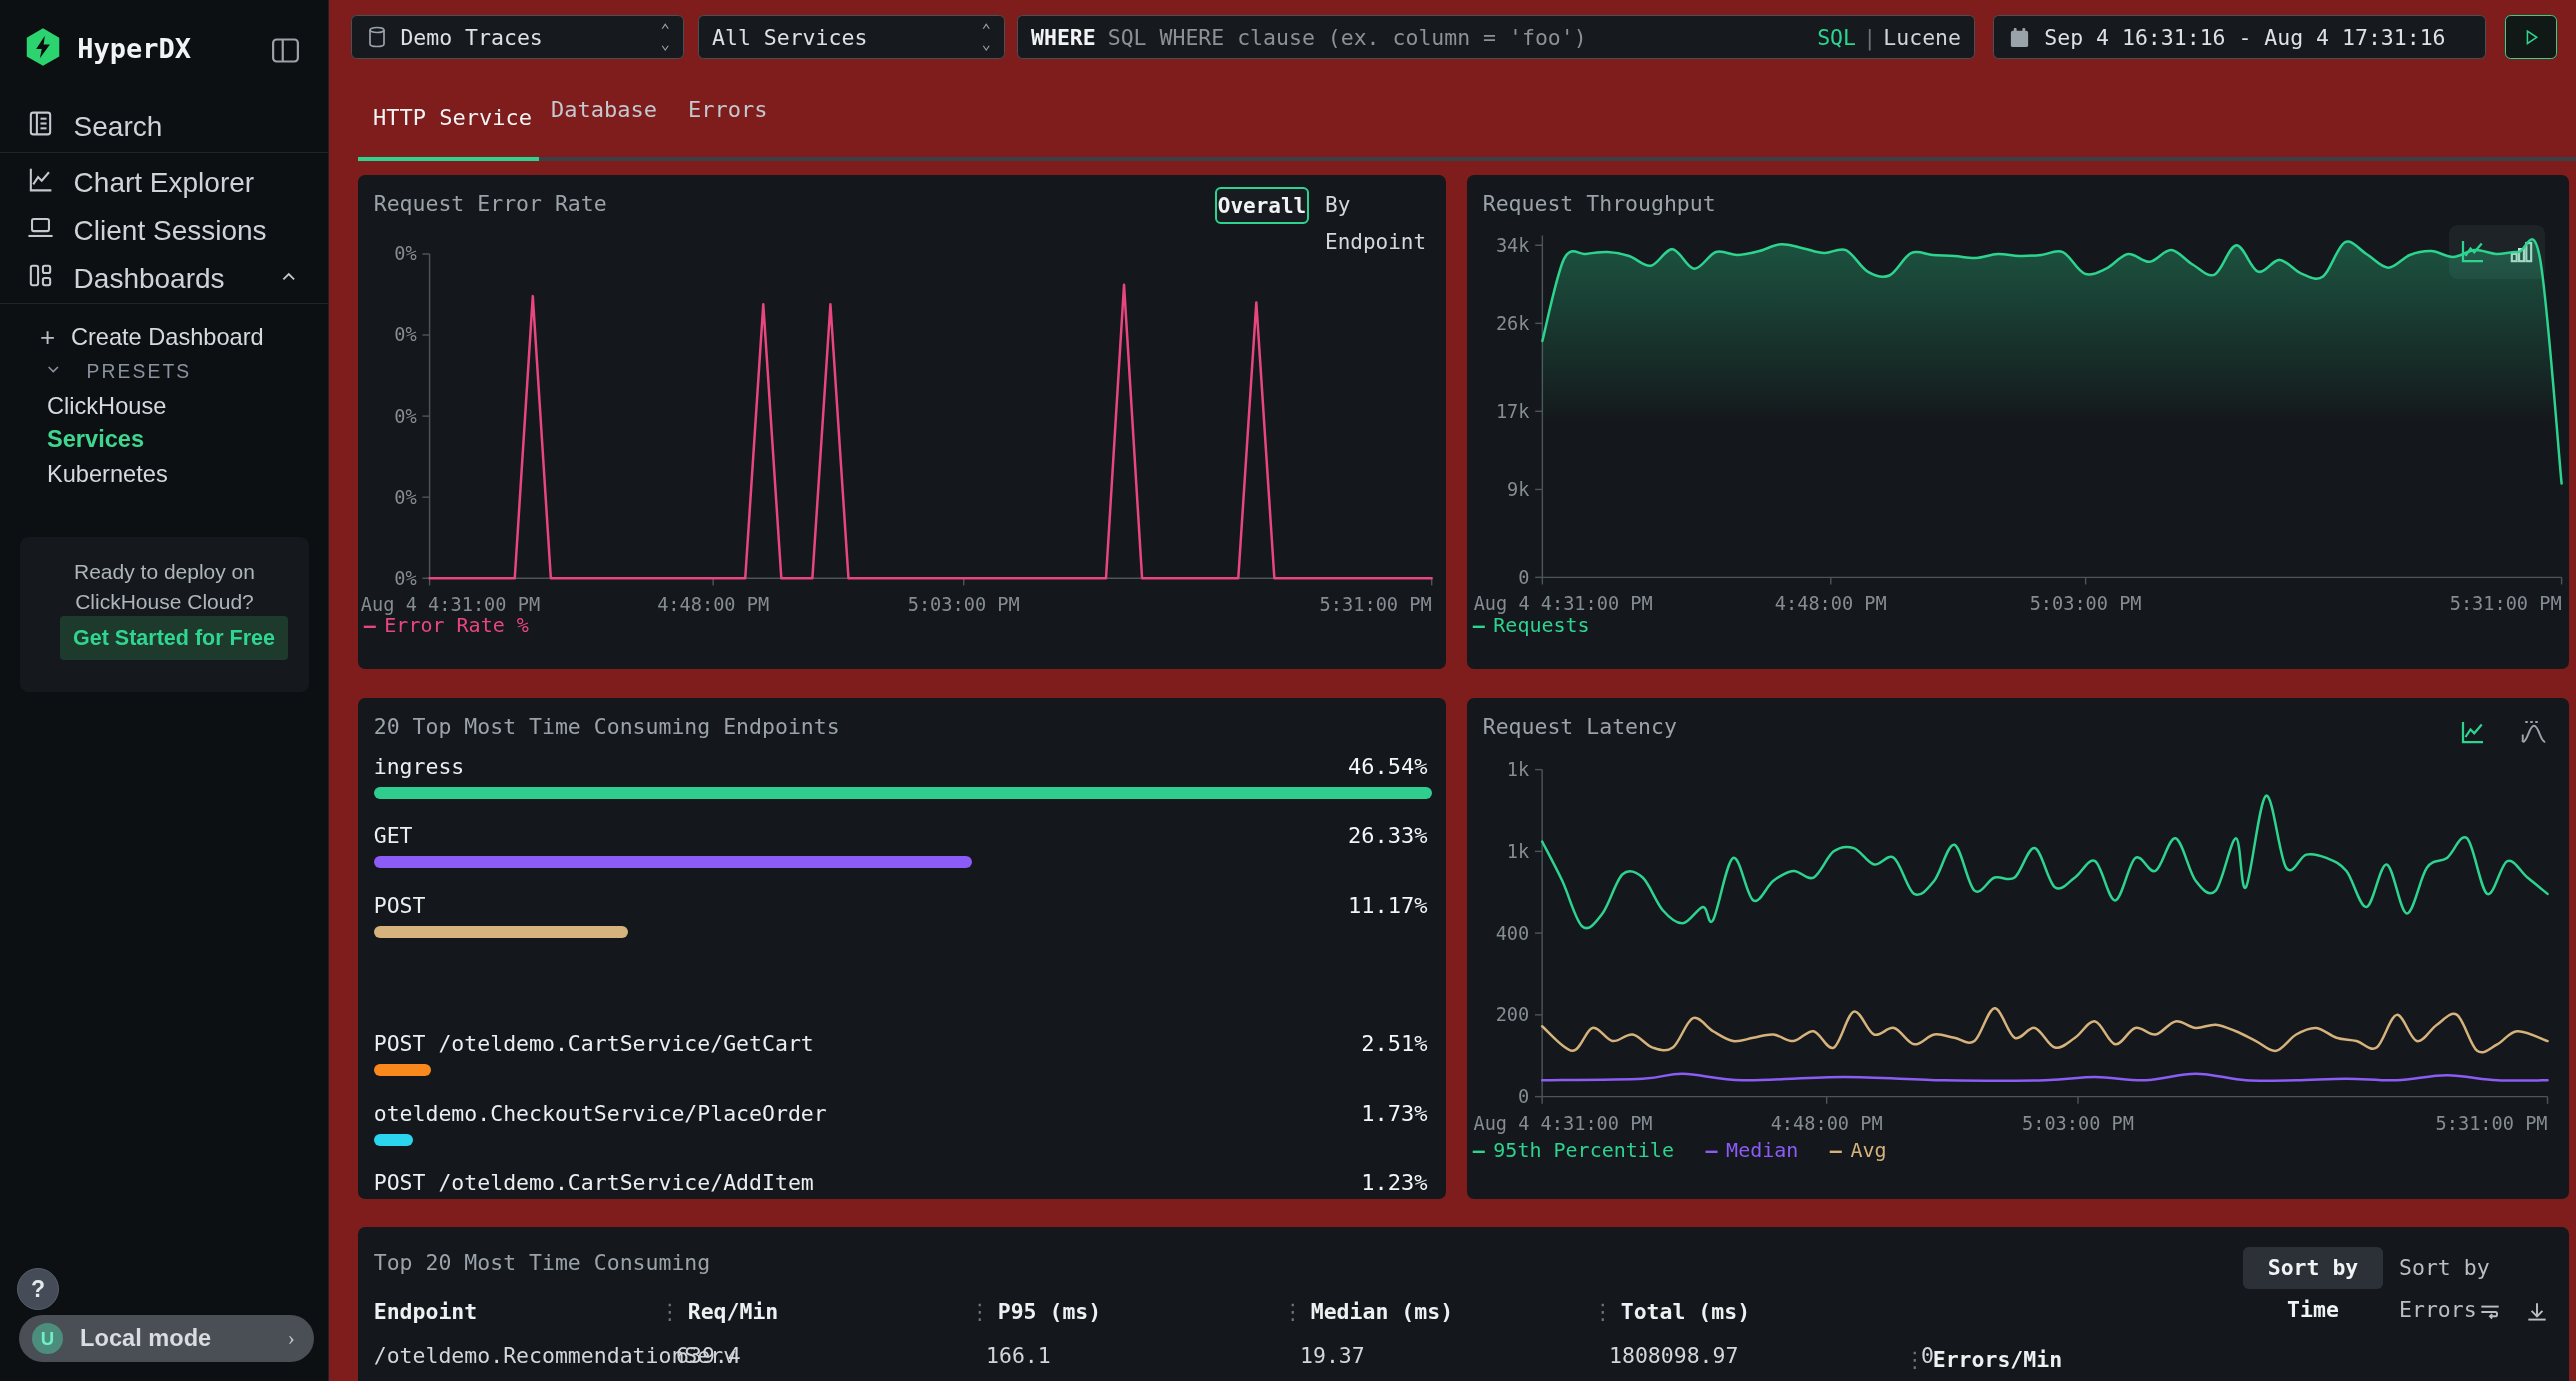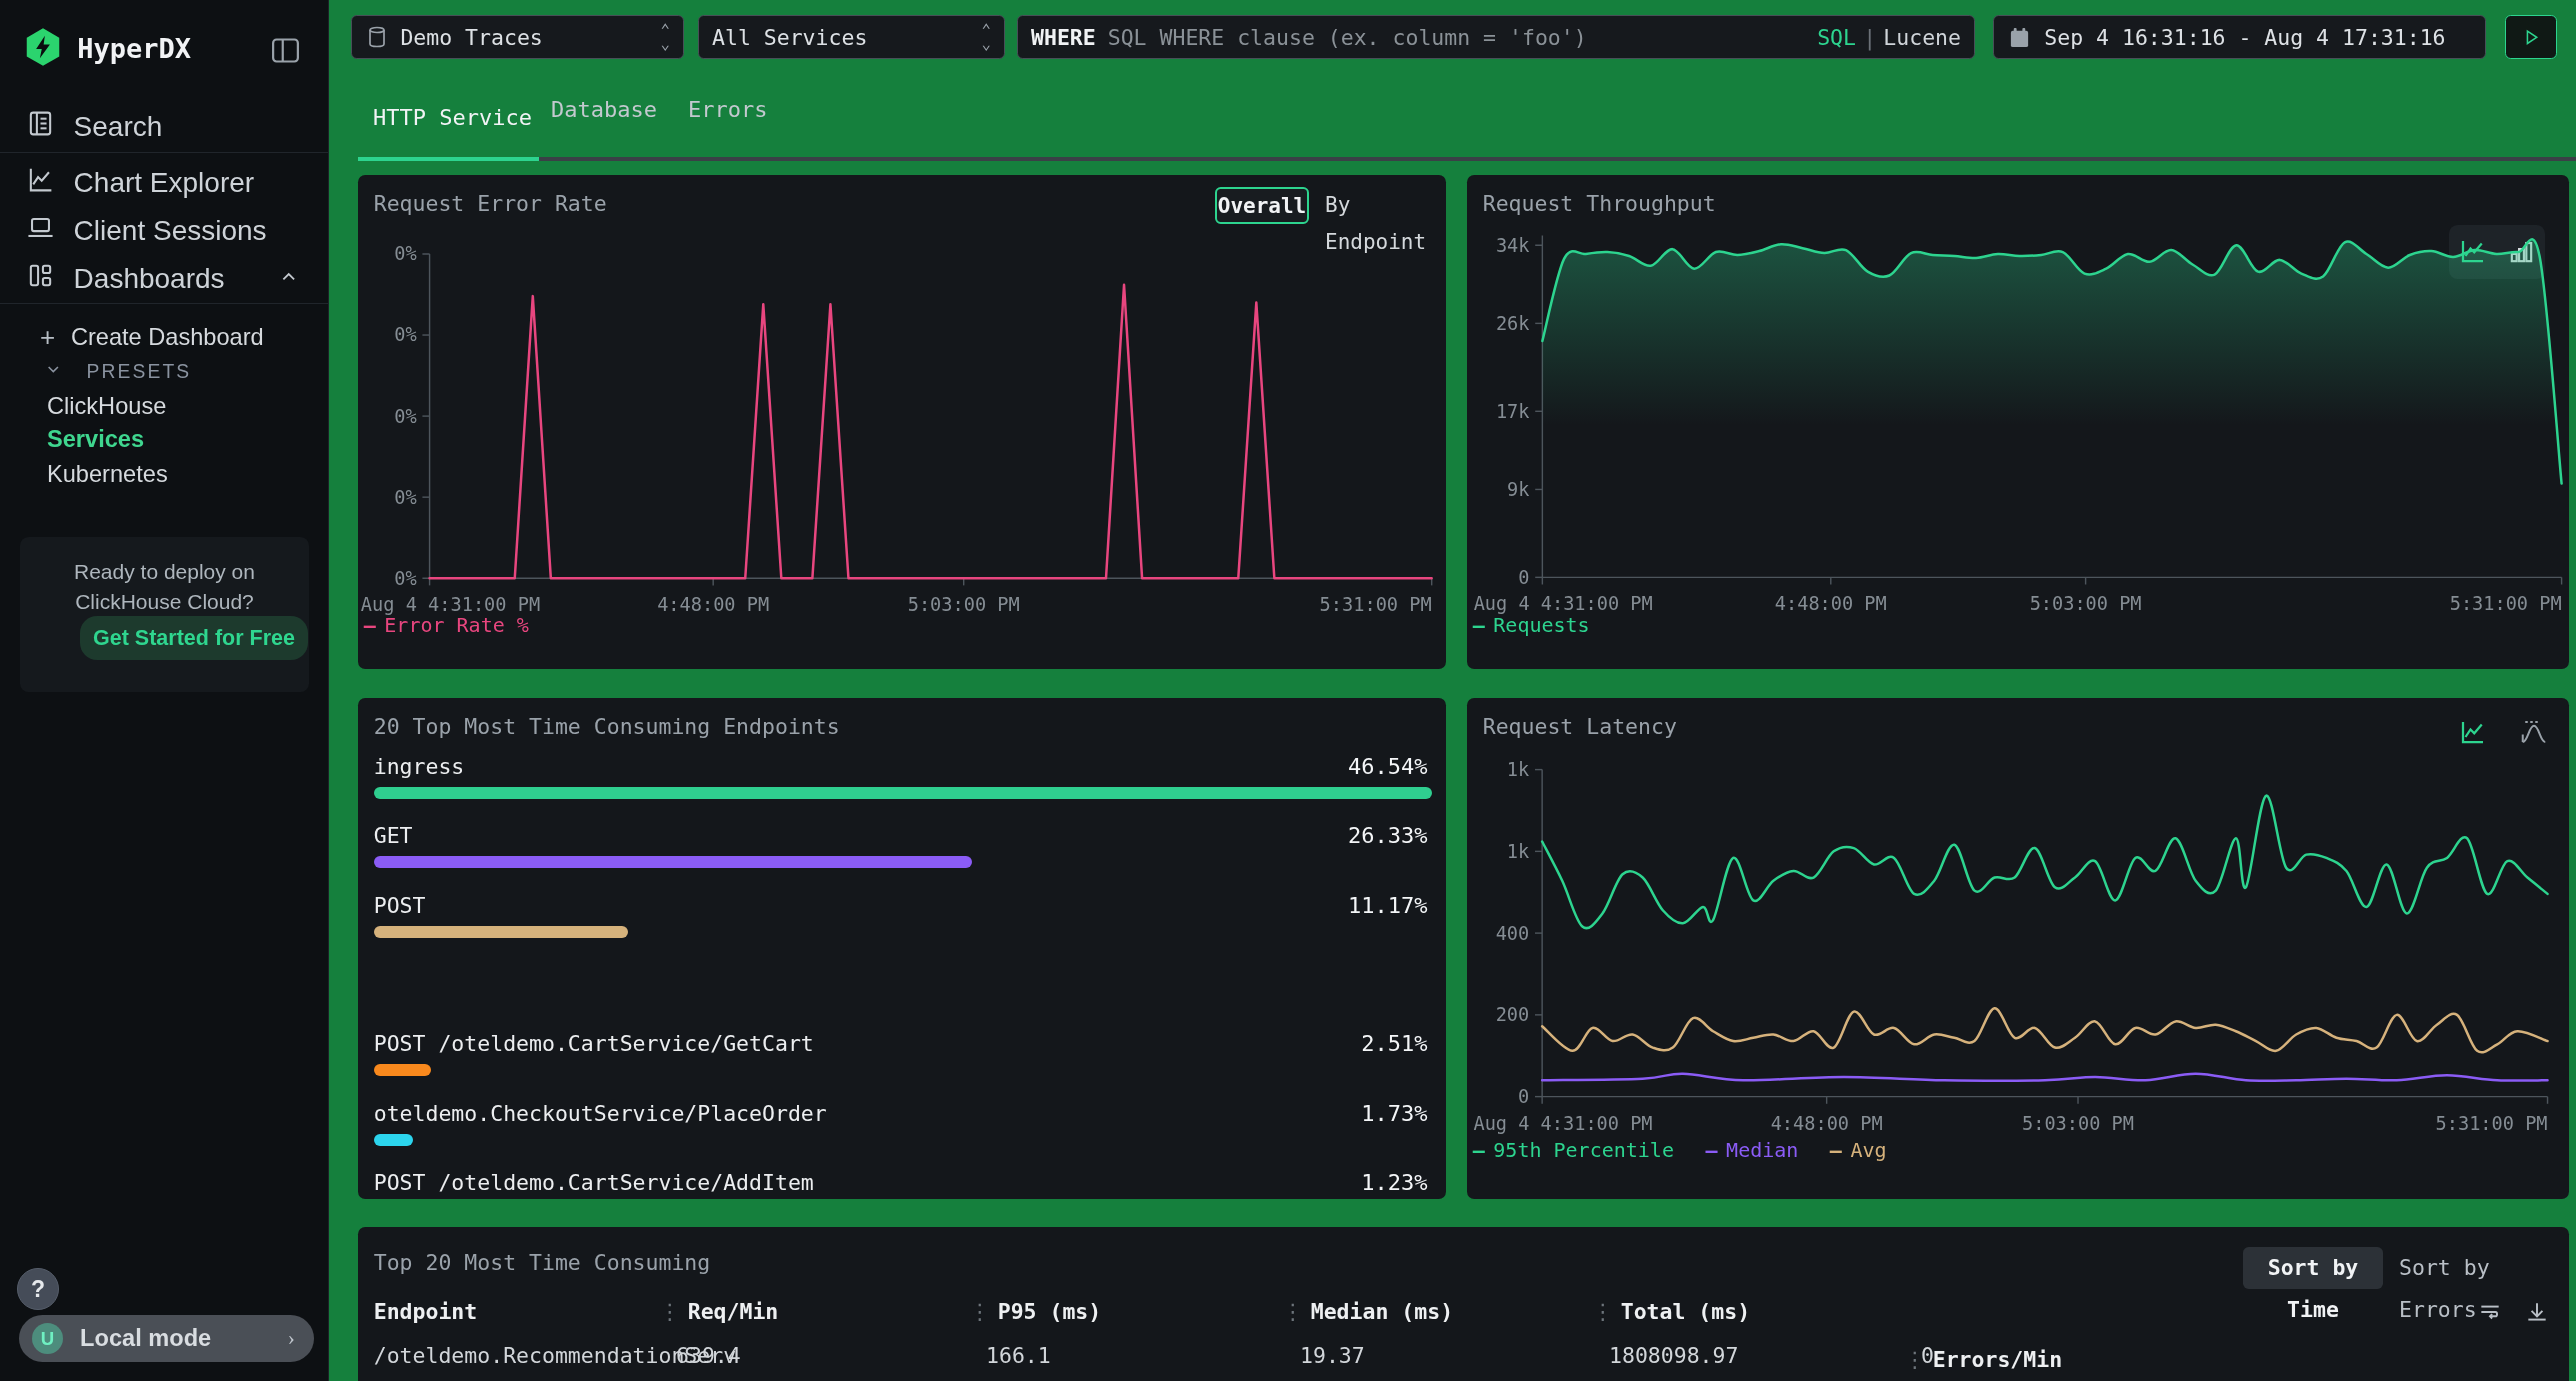--- a/index.html
+++ b/index.html
@@ -1,31 +1,31 @@
 <!DOCTYPE html>
 <html style="font-size:11.4px"><head>
 <meta charset="utf-8">
 <style>
   html,body{margin:0;padding:0;background:#0b0d0f;}
   *{box-sizing:border-box;}
   .mono{font-family:"DejaVu Sans Mono","Liberation Mono",monospace;}
-  #app{position:relative;width:2576px;height:1381px;background:#15803d;overflow:hidden;color:#c6cbd1;}
+  #app{position:relative;width:2576px;height:1381px;background:#7f1d1d;overflow:hidden;color:#c6cbd1;}
   
   #sidebar{position:absolute;left:0;top:0;width:329px;height:1381px;background:#0d1013;border-right:1.4px solid #1d2227;}
   .logo-row{position:absolute;left:23px;top:27px;display:flex;align-items:center;gap:14.3px;}
   .logo-text{font-family:"DejaVu Sans Mono","Liberation Mono",monospace;font-weight:bold;font-size:27px;color:#f1f3f5;}
   .collapse-btn{position:absolute;right:26px;top:34px;cursor:pointer;}
   .nav-item{position:absolute;left:0;width:100%;height:47px;display:flex;align-items:center;gap:18.6px;padding-left:26px;font-size:28px;color:#ced3d8;}
   .nav-item .lbl{font-family:"Liberation Sans",sans-serif;}
   .divider{position:absolute;left:0;width:328px;height:0.7px;background:#20252b;}
   .side-sub{position:absolute;font-family:"Liberation Sans",sans-serif;}
   .presets-item{font-size:23.6px;color:#d6dade;}
   .promo{position:absolute;left:20px;top:537px;width:289px;height:155px;background:#15191d;border-radius:8.6px;text-align:center;}
   .promo p{margin:0;font-family:"Liberation Sans",sans-serif;font-size:21px;color:#aeb6bd;line-height:30px;}
-  .promo-btn{position:absolute;left:60px;top:79px;width:228px;height:44px;background:#1d3a2d;border-radius:17px;color:#2fd68f;font-family:"Liberation Sans",sans-serif;font-weight:bold;font-size:21.5px;line-height:44px;text-align:center;cursor:pointer;}
+  .promo-btn{position:absolute;left:40px;top:79px;width:228px;height:44px;background:#1d3a2d;border-radius:4px;color:#2fd68f;font-family:"Liberation Sans",sans-serif;font-weight:bold;font-size:21.5px;line-height:44px;text-align:center;cursor:pointer;}
   .help-btn{position:absolute;left:17px;top:1268px;width:42px;height:42px;border-radius:50%;background:#454c58;border:1.4px solid #565e6b;color:#e6e9ec;font-size:23px;font-weight:bold;text-align:center;line-height:40px;font-family:"Liberation Sans",sans-serif;cursor:pointer;}
   .user-pill{position:absolute;left:18.6px;top:1315px;width:295px;height:47px;border-radius:24px;background:rgba(125,131,142,0.55);display:flex;align-items:center;cursor:pointer;}
   .avatar{width:31.5px;height:31.5px;border-radius:50%;background:#4d8d7d;color:#6ff0c2;font-weight:bold;font-size:18.6px;display:flex;align-items:center;justify-content:center;margin-left:13px;font-family:"Liberation Sans",sans-serif;}
   .user-label{flex:1;margin-left:17px;font-family:"Liberation Sans",sans-serif;font-weight:bold;font-size:23.6px;color:#d9dde1;}
   .user-chev{margin-right:18.6px;color:#c2c8cf;font-size:21.5px;}
   
   .tb-box{position:absolute;top:15px;height:44px;background:#16191d;border:1.4px solid #474f57;border-radius:5.7px;display:flex;align-items:center;font-size:21.5px;color:#dde1e5;}
   .tb-select{cursor:pointer;}
   .tb-chevs{margin-left:auto;margin-right:13px;color:#9aa2aa;font-size:15.7px;line-height:14.3px;text-align:center;}
   .where-label{font-weight:bold;color:#f0f2f4;margin-left:13px;}

